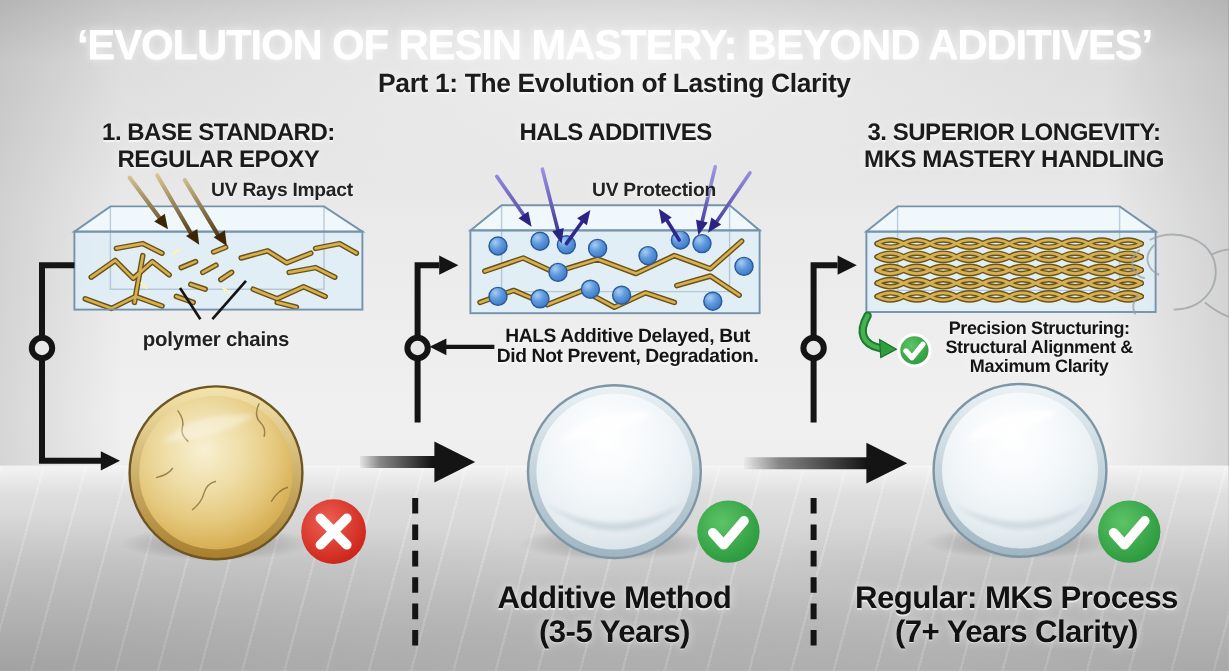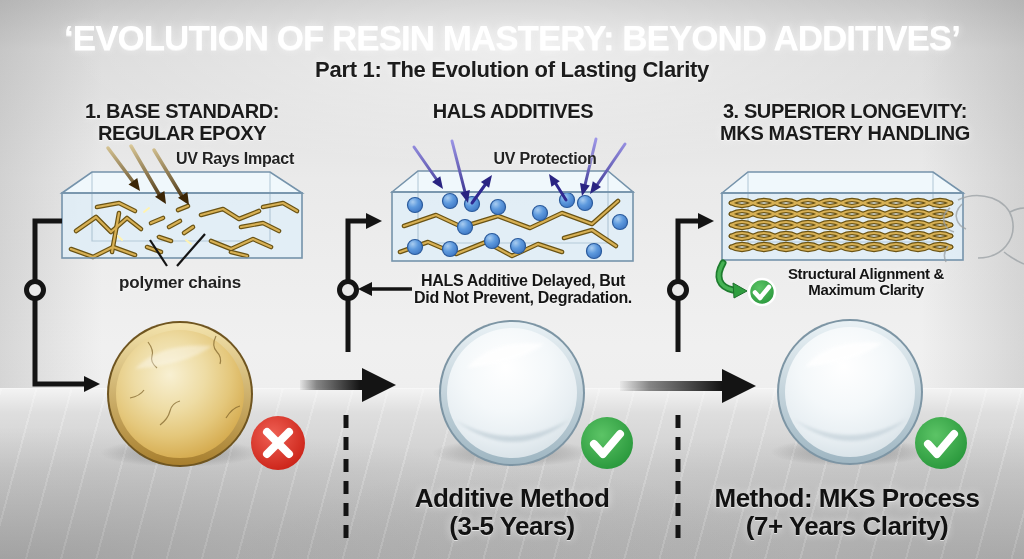--- a/index.html
+++ b/index.html
@@ -392,25 +392,26 @@
   <div class="txt ctr lbl" style="left:525px;top:150px;margin-left:20px;">UV Protection</div>
 
   <div class="txt ctr note" style="left:523px;top:273px;">
     <div>HALS Additive Delayed, But</div>
     <div>Did Not Prevent, Degradation.</div>
   </div>
 
   <div class="txt ctr lbl" style="left:180px;top:273px;font-size:17px;">polymer chains</div>
 
   <div class="txt ctr note3" style="left:866px;top:266px;">
+    <div>Precision Structuring:</div>
     <div>Structural Alignment &amp;</div>
     <div>Maximum Clarity</div>
   </div>
 
   <div class="txt ctr result" style="left:512px;top:484px;">
     <div>Additive Method</div>
     <div>(3-5 Years)</div>
   </div>
   <div class="txt ctr result" style="left:847px;top:484px;">
-    <div>Method: MKS Process</div>
+    <div>Regular: MKS Process</div>
     <div>(7+ Years Clarity)</div>
   </div>
 </div>
 
 </body></html>

